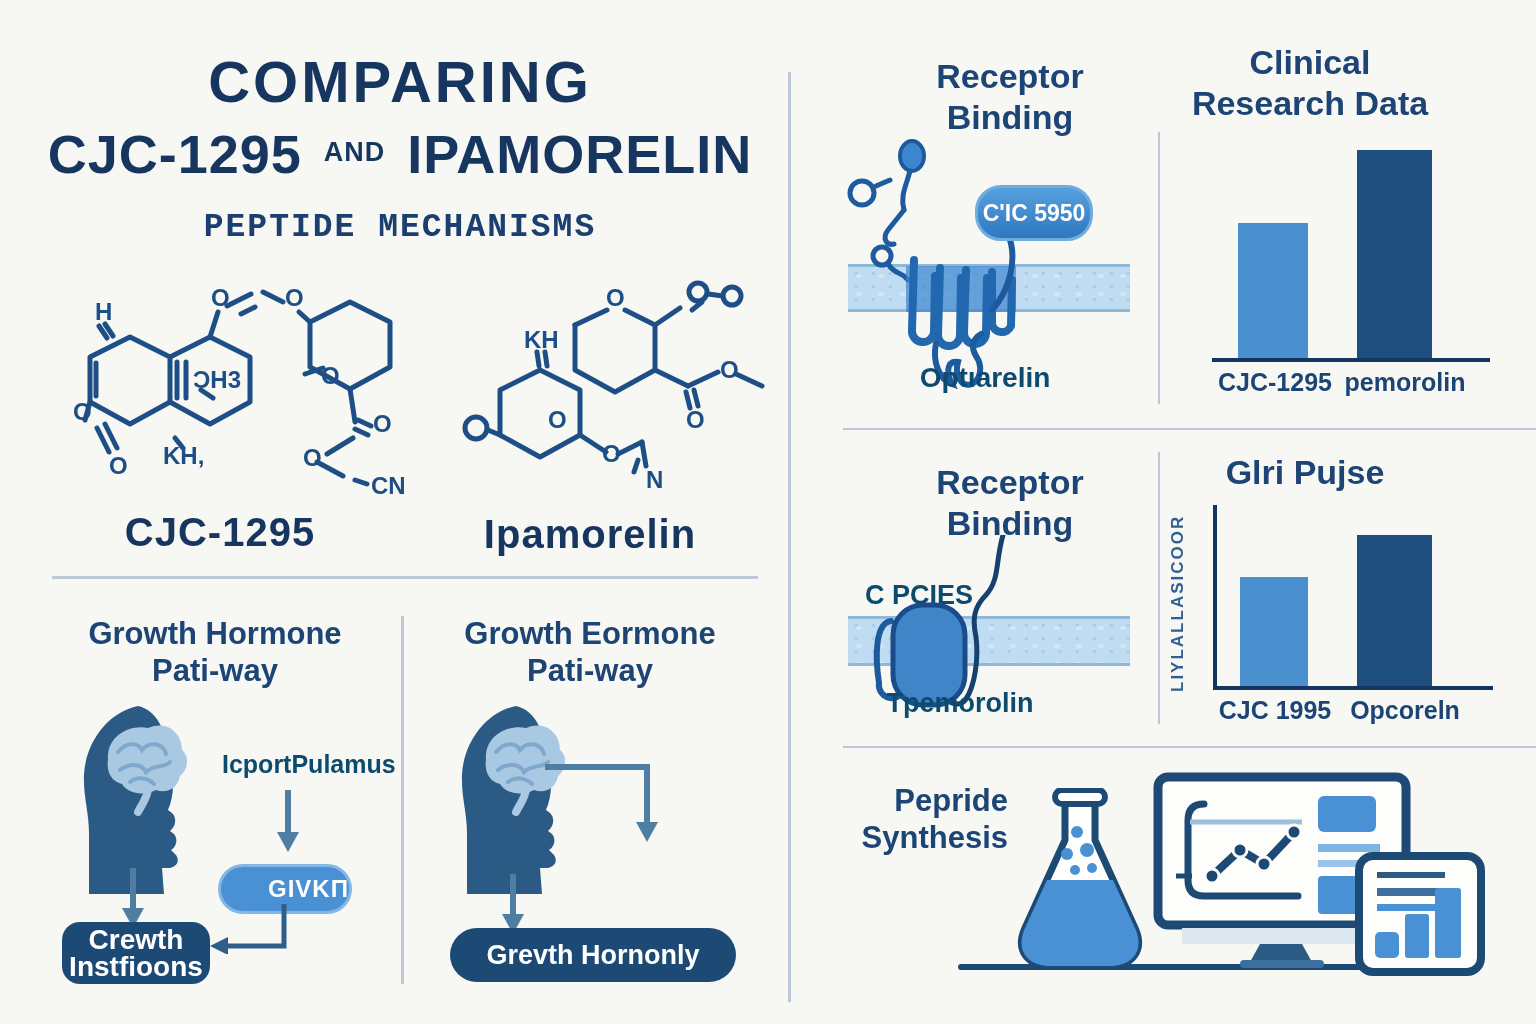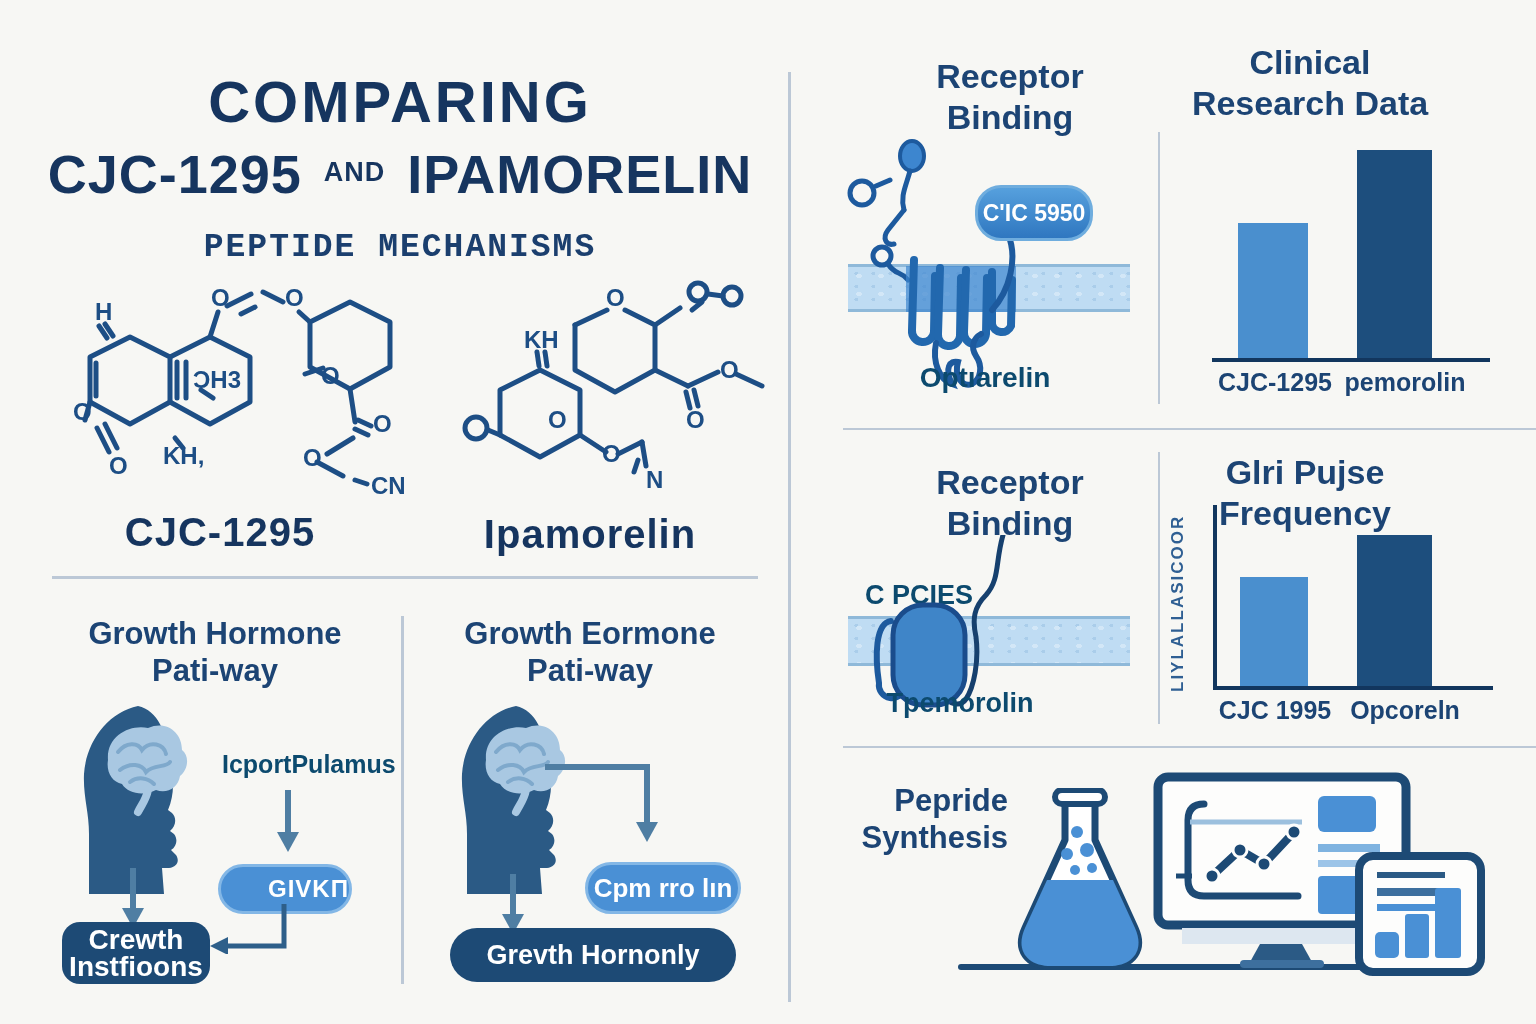--- a/index.html
+++ b/index.html
@@ -2,21 +2,21 @@
 <html><head>
 <meta charset="utf-8">
 <style>
   html,body{margin:0;padding:0;background:#e9e9e9;}
   #canvas{position:relative;width:1536px;height:1024px;background:#f7f7f4;overflow:hidden;
           font-family:"Liberation Sans",sans-serif;color:#1b3f6e;}
   .abs{position:absolute;}
   .ctr{text-align:center;}
   
   .title-wrap{left:20px;top:48px;width:760px;text-align:center;}
-  .t1{font-size:58px;font-weight:bold;letter-spacing:3px;color:#16355f;margin-top:20px;}
+  .t1{font-size:58px;font-weight:bold;letter-spacing:3px;color:#16355f;}
   .t2{margin-top:8px;font-size:54px;font-weight:bold;color:#16355f;letter-spacing:1px;}
   .t2 .and{font-size:27px;letter-spacing:1px;vertical-align:12px;padding:0 6px;}
   .t3{margin-top:24px;font-size:33px;font-weight:bold;letter-spacing:2px;color:#1b3f6e;font-family:Liberation Mono, monospace;}
   
   .div-line{background:#bcc8d6;}
   
   .sec-h{font-size:31px;font-weight:bold;line-height:37px;color:#1c4474;}
   .sec-h2{font-size:34px;font-weight:bold;line-height:41px;color:#1c4474;}
   
   .mol-label{font-size:40px;font-weight:bold;color:#16355f;letter-spacing:1px;}
@@ -193,23 +193,20 @@
       <path d="M58,84 C66,78 76,80 82,86"></path>
     </g>
     <path d="M76,92 C74,102 70,106 66,114" stroke="#a9c8e2" stroke-width="8" fill="none" stroke-linecap="round"></path>
   </svg>
 
   <svg class="abs" style="left:543px;top:762px;" width="116" height="82" viewBox="0 0 116 82">
     <path d="M2,5 L104,5 L104,62" stroke="#4f7ea3" stroke-width="6" fill="none"></path>
     <polygon points="104,80 93,60 115,60" fill="#4f7ea3"></polygon>
   </svg>
 
-  <div class="abs pill-light" style="left:585px;top:862px;width:150px;height:46px;font-size:26px;">
-    <span>Cpm rro lın</span>
-  </div>
 
   <svg class="abs" style="left:501px;top:872px;" width="24" height="64" viewBox="0 0 24 64">
     <line x1="12" y1="2" x2="12" y2="44" stroke="#4f7ea3" stroke-width="6"></line>
     <polygon points="12,62 1,42 23,42" fill="#4f7ea3"></polygon>
   </svg>
 
   <div class="abs badge-dark" style="left:450px;top:928px;width:286px;height:54px;border-radius:27px;font-size:27px;">
     <div>Grevth Hornonly</div>
   </div>
 
@@ -272,21 +269,20 @@
   <svg class="abs" style="left:845px;top:535px;" width="330" height="205" viewBox="0 0 330 205">
     <path d="M158,0 C150,28 155,44 141,60 C129,72 127,84 131,102 C134,126 129,152 121,164 A11,11 0 0 1 101,160" stroke="#16406e" stroke-width="5" fill="none" stroke-linecap="round"></path>
     <path d="M46,86 C30,88 30,122 34,148 A13,13 0 0 0 60,152" stroke="#1d5a9e" stroke-width="6" fill="none" stroke-linecap="round"></path>
     <rect x="48" y="70" width="72" height="100" rx="30" fill="#3f85c8" stroke="#1a4c8c" stroke-width="5"></rect>
   </svg>
 
   <div class="abs caption ctr" style="left:880px;top:688px;width:160px;font-size:27px;">Tpemorolin</div>
 
   <div class="abs sec-h2 ctr" style="left:1190px;top:452px;width:230px;">
     <div>Glri Pujse</div>
-    <div>Frequency</div>
   </div>
 
   <div class="abs vlabel" style="left:1168px;top:512px;height:180px;">LIYLALLASICOOR</div>
 
   <div class="abs" style="left:1213px;top:505px;width:4px;height:185px;background:#12365e;"></div>
   <div class="abs" style="left:1213px;top:686px;width:280px;height:4px;background:#12365e;"></div>
 
   <div class="abs" style="left:1213px;top:535px;width:280px;height:151px;">
     <div class="abs" style="left: 27px; bottom: 0px; width: 68px; height: 109px; background: rgb(74, 143, 206);"></div>
     <div class="abs" style="left: 144px; bottom: 0px; width: 75px; height: 151px; background: rgb(29, 78, 125);"></div>

